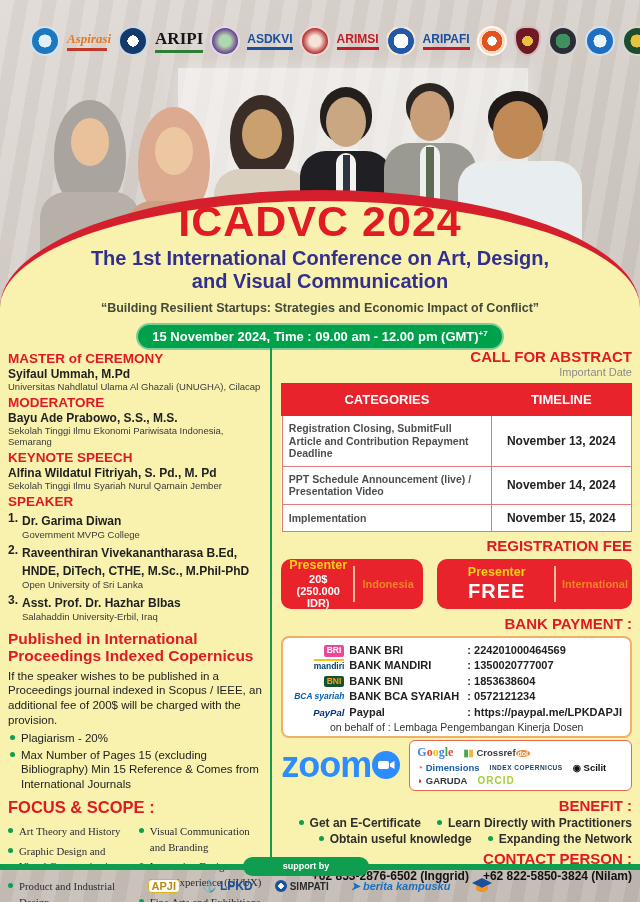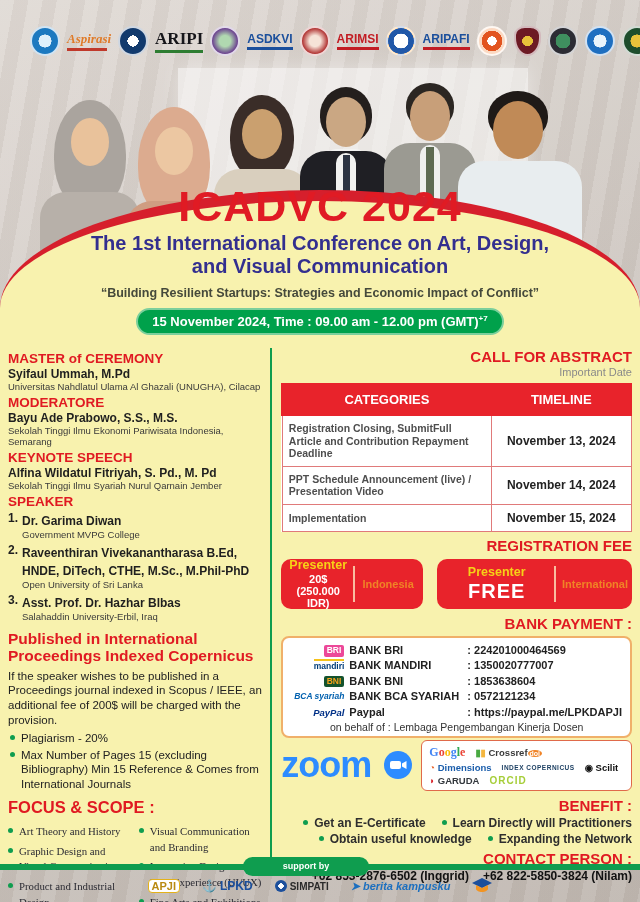--- a/index.html
+++ b/index.html
@@ -27,21 +27,21 @@
   .face   { position:absolute; border-radius:50%; }
   .torso  { position:absolute; border-radius:26px 26px 0 0; }
   .shirt  { position:absolute; border-radius:10px 10px 0 0; }
   .tie    { position:absolute; border-radius:0 0 4px 4px; }
 
   
   .dome { position:absolute; left:0; right:0; top:190px; height:680px; z-index:2;
           background:#f8f2ae; border-top:11px solid #d61f2c;
           border-radius:50% 50% 0 0 / 118px 118px 0 0; }
 
-  .titleblock { position:absolute; top:185px; left:0; width:640px; z-index:3; text-align:center; }
+  .titleblock { position:absolute; top:200px; left:0; width:640px; z-index:3; text-align:center; }
   .ev-title { font-size:43px; font-weight:bold; color:#e01b24; letter-spacing:1px; line-height:1.0; }
   .ev-conf  { margin-top:4px; font-size:20px; font-weight:bold; color:#332f8f; line-height:1.15; }
   .ev-theme { margin-top:8px; font-size:12.5px; font-weight:bold; color:#45493b; }
   .ev-date  { display:inline-block; margin-top:8px; background:#00a14b; color:#fff;
               font-size:13px; font-weight:bold; padding:4px 14px; border-radius:14px;
               border:2px solid #7ccf9c; }
   .ev-date sup { font-size:8px; }
 
   
   .columns { position:absolute; left:8px; right:8px; top:348px; bottom:36px; z-index:4; display:flex; }
@@ -86,21 +86,21 @@
   .bank-box { background:#fff; border:2px solid #f0b06a; border-radius:8px; padding:5px 8px 3px; margin-top:4px; }
   .bank-row { display:flex; align-items:center; line-height:1.4; }
   .bank-logo { width:58px; text-align:right; padding-right:5px; font-size:8.5px; font-weight:bold; flex:0 0 auto; white-space:nowrap;}
   .bank-name { width:118px; font-size:11px; font-weight:bold; color:#222; flex:0 0 auto; }
   .bank-num  { font-size:11px; font-weight:bold; color:#222; white-space:nowrap; }
   .behalf { font-size:10.5px; color:#333; text-align:center; margin-top:1px; }
   .org-row { display:flex; justify-content:space-between; margin-top:5px; }
   .org-h { color:#00a14b; font-weight:bold; font-size:15px; }
   .ji-h  { color:#1c3f92; font-weight:bold; font-size:15px; }
   .zj-row { display:flex; align-items:center; margin-top:2px; gap:8px;}
-  .zoomlogo { display:flex; align-items:center; gap:12px; }
+  .zoomlogo { display:flex; align-items:center; gap:0; }
   .zoom-word { color:#2d8cff; font-weight:bold; font-size:36px; letter-spacing:-1px; line-height:1;}
   .ji-box { background:#fff; border:1.5px solid #e06a4a; border-radius:6px; padding:4px 7px; flex:1;
             display:flex; flex-direction:column; gap:2px; }
   .ji-row { display:flex; align-items:center; gap:10px; }
   .benefit-wrap { margin-top:6px; }
   .ben-line { display:flex; justify-content:flex-end; gap:16px; margin-top:2px; }
   .ben-item { position:relative; font-size:12px; font-weight:bold; color:#2e2e2e; padding-left:11px; }
   .ben-item::before { content:""; position:absolute; left:0; top:4px; width:5px; height:5px; border-radius:50%; background:#0f9d4f; }
   .contact-line { display:flex; justify-content:flex-end; gap:14px; margin-top:2px;
                   font-size:12px; font-weight:bold; color:#111; }
@@ -355,21 +355,21 @@
             <span style="font-size:9.5px;font-weight:bold;color:#33383d;"><span style="color:#d8232a;">◗</span> <span>GARUDA</span></span>
             <span style="font-size:10px;font-weight:bold;color:#a6ce39;letter-spacing:1px;"><span>ORCID</span></span>
           </div>
         </div>
       </div>
 
       <div class="benefit-wrap">
         <div class="r-h">BENEFIT :</div>
         <div class="ben-line">
           <span class="ben-item">Get an E-Certificate</span>
-          <span class="ben-item">Learn Directly will Practitioners</span>
+          <span class="ben-item">Learn Directly with Practitioners</span>
         </div>
         <div class="ben-line">
           <span class="ben-item">Obtain useful knowledge</span>
           <span class="ben-item">Expanding the Network</span>
         </div>
       </div>
 
       <div class="r-h" style="margin-top:4px;">CONTACT PERSON :</div>
       <div class="contact-line">
         <span>+62 853-2876-6502 (Inggrid)</span>

